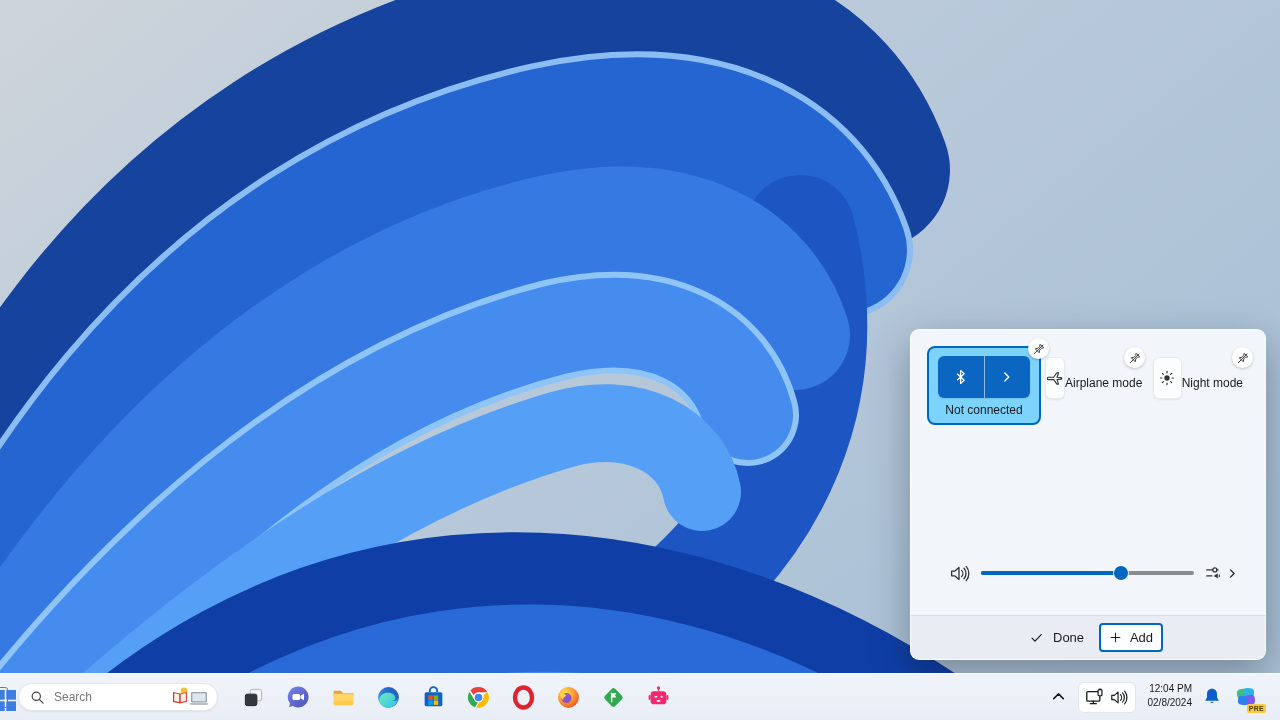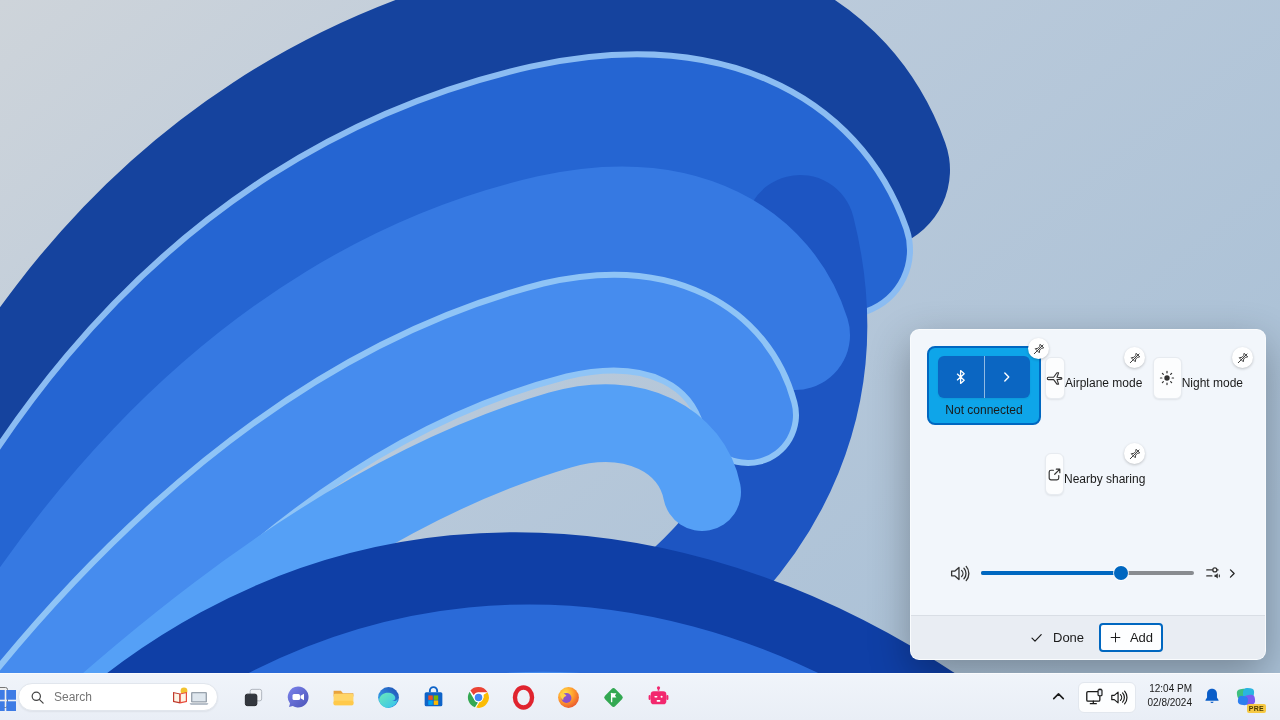--- a/index.html
+++ b/index.html
@@ -11,21 +11,21 @@
   
   .qs-panel{position:absolute;left:910px;top:329px;width:356px;height:331px;
     background:#F2F6FB;border:1px solid rgba(255,255,255,.55);border-radius:9px;
     box-shadow:0 14px 40px rgba(0,0,0,.30);box-sizing:border-box;}
   .qs-cell{position:absolute;width:90px;display:flex;flex-direction:row;align-items:center;}
   .qs-tile{position:relative;width:90px;height:42px;background:#FCFDFE;border:1px solid #E7EBF0;
     border-radius:6px;box-shadow:0 1px 2px rgba(0,0,0,.08);display:flex;align-items:center;
     justify-content:center;cursor:pointer;padding:0;box-sizing:border-box;}
   .qs-label{margin-top:9px;font-size:12px;white-space:nowrap;color:#1a1a1a;}
   .qs-selected{position:absolute;left:16px;top:16px;width:114px;height:79px;
-    border:2px solid #0067C0;border-radius:8px;background:#0ea5e9;box-sizing:border-box;
+    border:2px solid #0067C0;border-radius:8px;background:#7dd3fc;box-sizing:border-box;
     display:flex;flex-direction:column;align-items:center;}
   .qs-selected .qs-tile{margin-top:8px;width:92px;background:#0B66C2;border:none;display:flex;padding:0;overflow:visible;}
   .bt-half{flex:1;height:100%;display:flex;align-items:center;justify-content:center;}
   .bt-divider{width:1px;height:100%;background:rgba(255,255,255,.55);}
   .qs-selected .qs-label{margin-top:5px;}
   .unpin{position:absolute;top:-10px;right:-10px;width:21px;height:21px;border-radius:50%;
     background:#fff;box-shadow:0 1px 3px rgba(0,0,0,.22);display:flex;align-items:center;
     justify-content:center;border:none;cursor:pointer;padding:0;}
   
   .vol-row{position:absolute;left:0;right:0;top:230px;height:26px;display:flex;align-items:center;
@@ -153,36 +153,20 @@
           <svg width="14" height="14" viewBox="0 0 16 16">
             <path d="M9.3 2.6l4.1 4.1-2.7.6-1.9 1.9-.5 3.1-4.6-4.6 3.1-.5 1.9-1.9z" stroke="#3b3b3b" stroke-width="1.1" fill="none" stroke-linejoin="round"></path>
             <path d="M5 11 2.6 13.4 M3.4 12.6 12.6 3.4" stroke="#3b3b3b" stroke-width="1.1" fill="none" stroke-linecap="round"></path>
           </svg>
         </button>
 
       <div class="qs-label">Night mode</div>
     </div>
 
 
-    <div class="qs-cell" style="left:134px;top:123px">
-      <button class="qs-tile">
-        <svg width="17" height="17" viewBox="0 0 16 16">
-          <path d="M7 4H4.7A1.7 1.7 0 0 0 3 5.7v5.6A1.7 1.7 0 0 0 4.7 13h5.6A1.7 1.7 0 0 0 12 11.3V9" stroke="#333" stroke-width="1.1" fill="none" stroke-linecap="round"></path>
-          <path d="M9.7 3H13v3.3M13 3 8.2 7.8" stroke="#333" stroke-width="1.1" fill="none" stroke-linecap="round" stroke-linejoin="round"></path>
-        </svg>
-        </button>
-        <button class="unpin">
-          <svg width="14" height="14" viewBox="0 0 16 16">
-            <path d="M9.3 2.6l4.1 4.1-2.7.6-1.9 1.9-.5 3.1-4.6-4.6 3.1-.5 1.9-1.9z" stroke="#3b3b3b" stroke-width="1.1" fill="none" stroke-linejoin="round"></path>
-            <path d="M5 11 2.6 13.4 M3.4 12.6 12.6 3.4" stroke="#3b3b3b" stroke-width="1.1" fill="none" stroke-linecap="round"></path>
-          </svg>
-        </button>
-
-      <div class="qs-label">Nearby sharing</div>
-    </div>
 
     <div class="vol-row">
       <button style="background:none;border:none;padding:0;cursor:pointer">
         <svg width="21" height="21" viewBox="0 0 16 16">
           <path d="M2 6.2h2.3L7.6 3.4v9.2L4.3 9.8H2z" stroke="#333" stroke-width="1" fill="none" stroke-linejoin="round"></path>
           <path d="M9.6 5.6a3.4 3.4 0 0 1 0 4.8M11.4 4a5.9 5.9 0 0 1 0 8M13.1 2.6a8.2 8.2 0 0 1 0 10.8" stroke="#333" stroke-width="1" fill="none" stroke-linecap="round"></path>
         </svg>
       </button>
       <div class="vol-slider">
         <div class="vol-track"></div>

